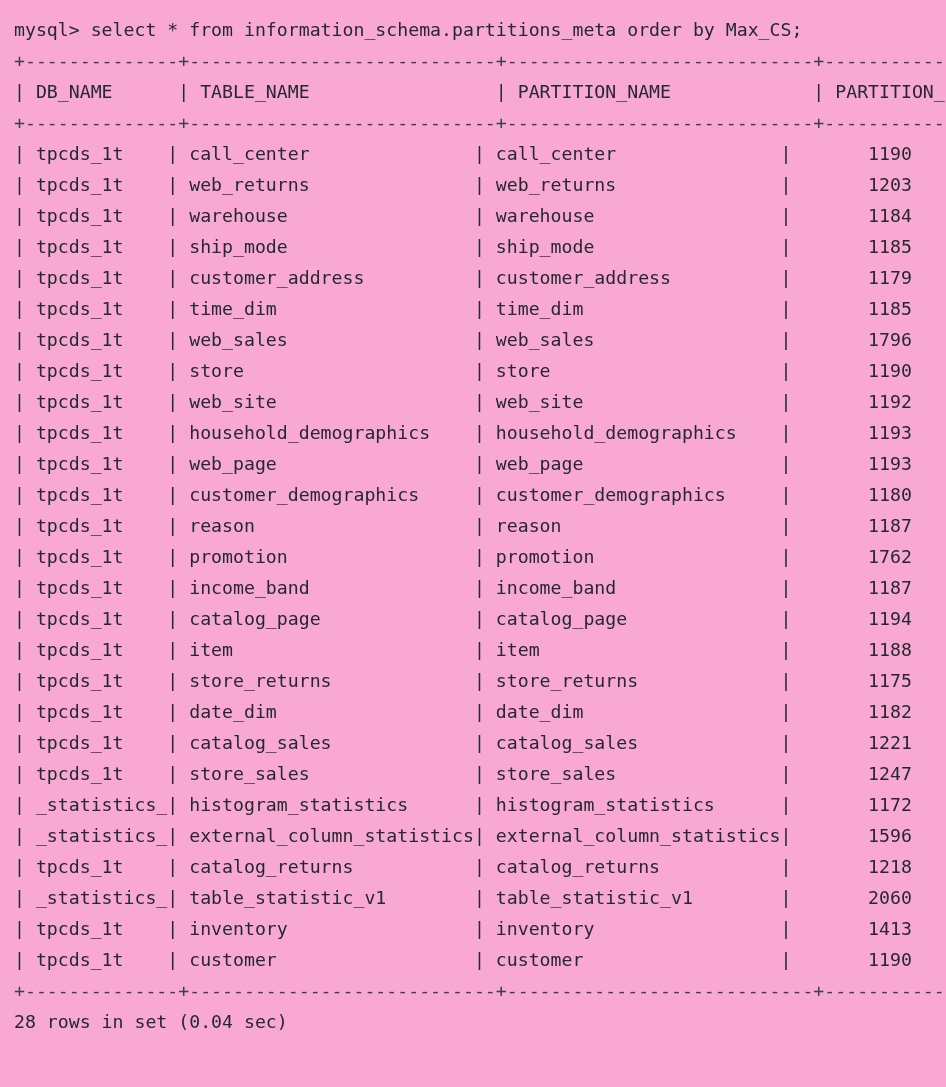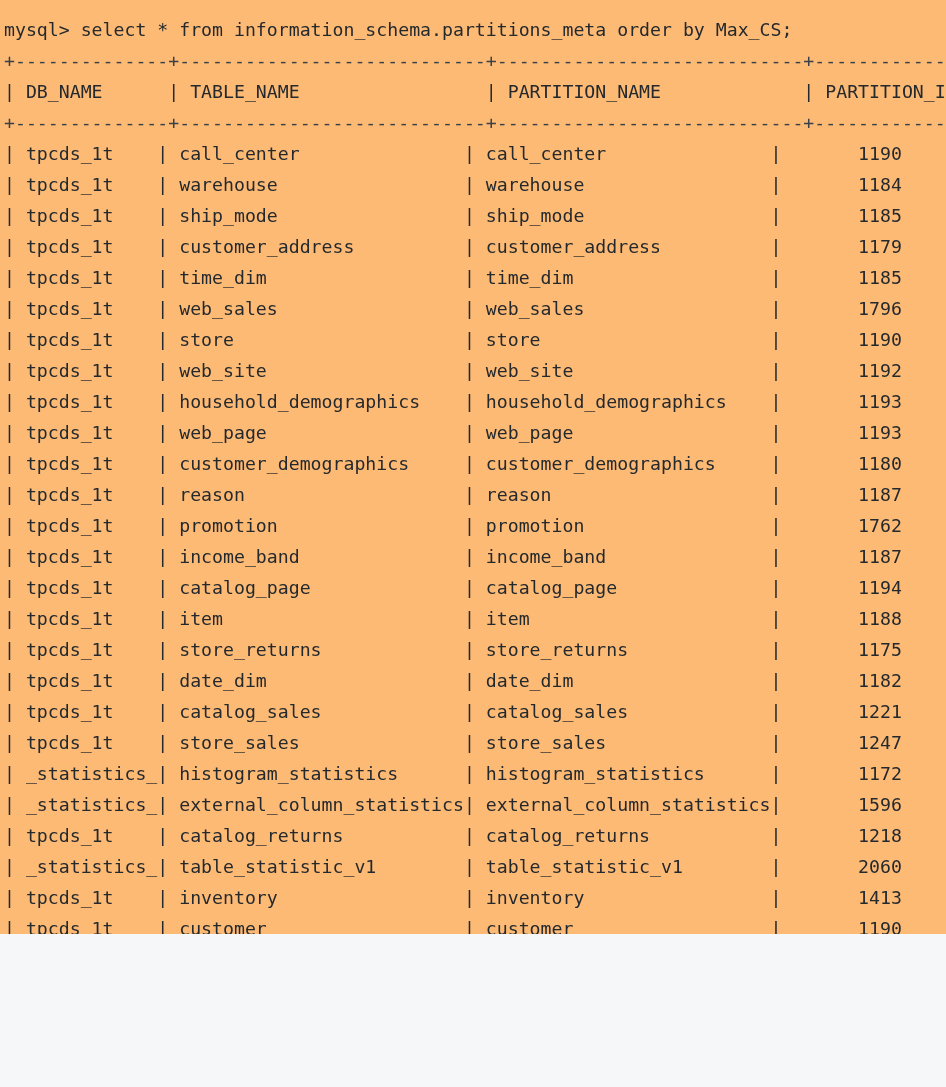--- a/index.html
+++ b/index.html
@@ -8,24 +8,24 @@
     background: #f6f7f9;
   }
   body {
     width: 946px;
     height: 1087px;
     overflow: hidden;
     font-family: "DejaVu Sans Mono", "Liberation Mono", monospace;
   }
   #terminal {
     width: 946px;
-    height: 934px;
-    background: #fdba74;
+    height: 1087px;
+    background: #f9a8d4;
     box-sizing: border-box;
-    padding: 14px 0 0 4px;
+    padding: 14px 0 0 14px;
     overflow: hidden;
   }
   .line {
     font-family: "DejaVu Sans Mono", "Liberation Mono", monospace;
     font-size: 18.2px;
     line-height: 31px;
     height: 31px;
     color: #24292e;
     white-space: pre;
     letter-spacing: 0px;
@@ -44,20 +44,21 @@
 </head>
 <body>
 
 <div id="terminal">
   <div class="line prompt-line">mysql&gt; select * from information_schema.partitions_meta order by Max_CS;</div>
   <div class="line rule">+--------------+----------------------------+----------------------------+------------</div>
   <div class="line">| DB_NAME      | TABLE_NAME                 | PARTITION_NAME             | PARTITION_I</div>
   <div class="line rule">+--------------+----------------------------+----------------------------+------------</div>
   <div id="rows">
       <div class="line">| tpcds_1t    | call_center               | call_center               |       1190</div>
+      <div class="line">| tpcds_1t    | web_returns               | web_returns               |       1203</div>
       <div class="line">| tpcds_1t    | warehouse                 | warehouse                 |       1184</div>
       <div class="line">| tpcds_1t    | ship_mode                 | ship_mode                 |       1185</div>
       <div class="line">| tpcds_1t    | customer_address          | customer_address          |       1179</div>
       <div class="line">| tpcds_1t    | time_dim                  | time_dim                  |       1185</div>
       <div class="line">| tpcds_1t    | web_sales                 | web_sales                 |       1796</div>
       <div class="line">| tpcds_1t    | store                     | store                     |       1190</div>
       <div class="line">| tpcds_1t    | web_site                  | web_site                  |       1192</div>
       <div class="line">| tpcds_1t    | household_demographics    | household_demographics    |       1193</div>
       <div class="line">| tpcds_1t    | web_page                  | web_page                  |       1193</div>
       <div class="line">| tpcds_1t    | customer_demographics     | customer_demographics     |       1180</div>

